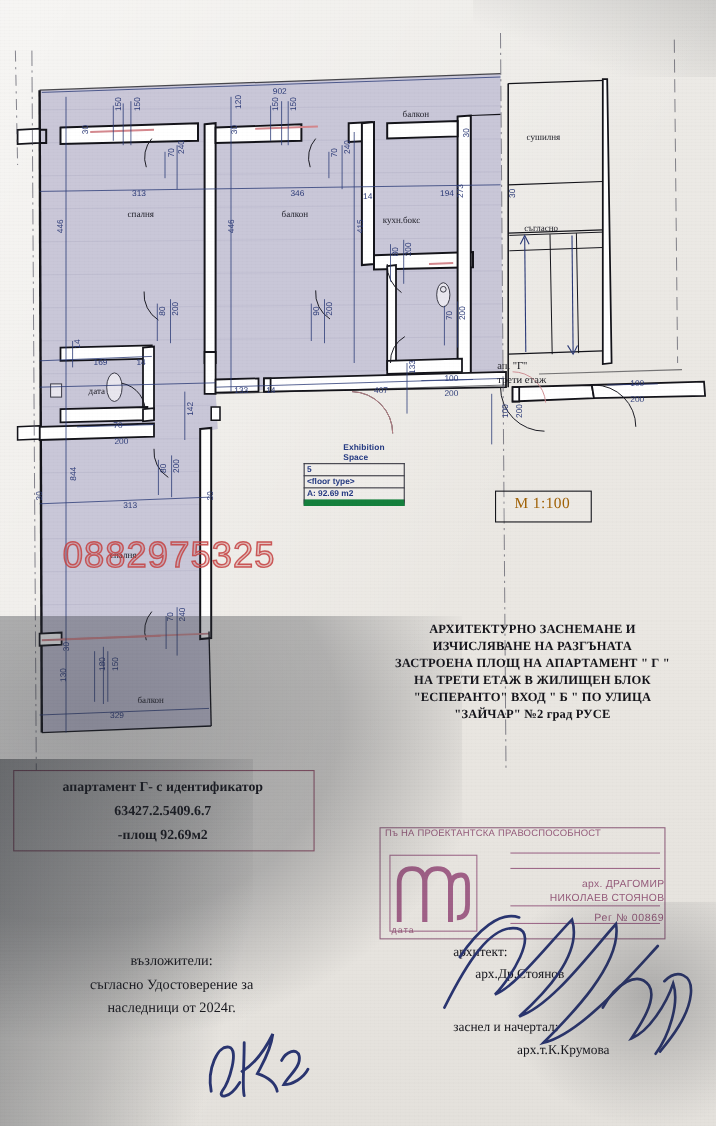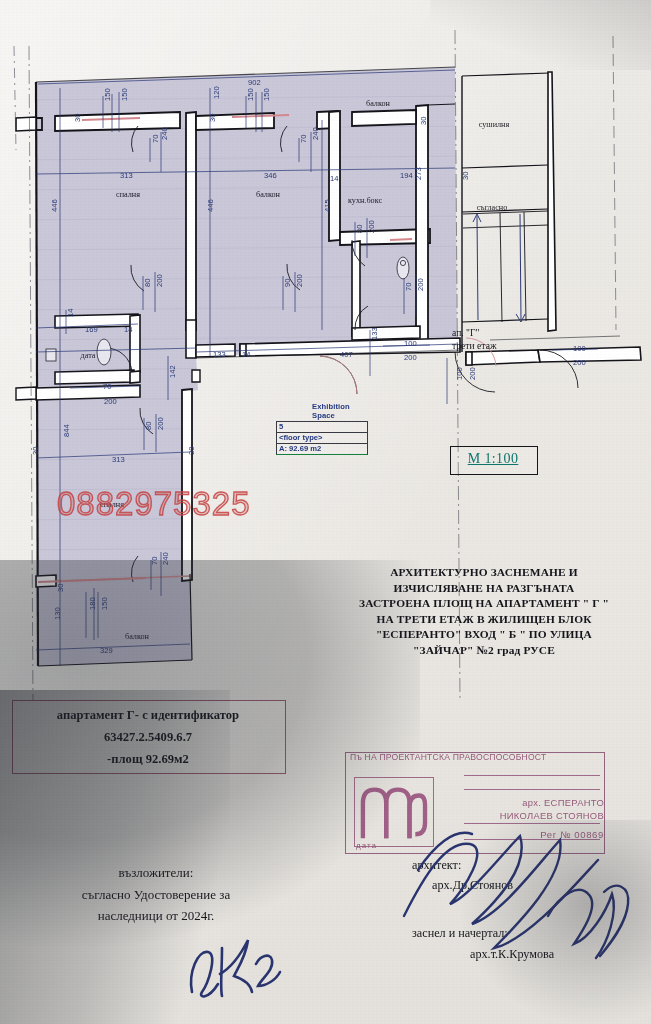--- a/index.html
+++ b/index.html
@@ -49,30 +49,30 @@
 
   #architect-lbl{left:412px;top:858px;font-size:12.2px;color:#17171d;}
   #architect-name{left:432px;top:878px;font-size:12.2px;color:#17171d;}
   #drafted-lbl{left:412px;top:926px;font-size:12.2px;color:#17171d;}
   #drafted-name{left:470px;top:947px;font-size:12.2px;color:#17171d;}
 
   
   #scale-box{position:absolute;left:450px;top:446px;width:86px;height:27px;
     border:1.9px solid #16161c;background:rgba(255,255,255,.10);}
   #scale-text{position:absolute;left:450px;top:451px;width:86px;text-align:center;
-    font-size:14px;color:#0f766e;letter-spacing:.4px;text-decoration:underline;}
+    font-size:14px;color:#a16207;letter-spacing:.4px;}
 
   
   #exh-wrap{position:absolute;left:276px;top:402px;width:92px;}
   #exh-title{font-family:"Liberation Sans",sans-serif;font-size:7.6px;font-weight:bold;
     color:#253a82;letter-spacing:.1px;margin-bottom:1px;margin-left:36px;}
   .exh-row{font-family:"Liberation Sans",sans-serif;font-size:7.6px;font-weight:bold;
     color:#253a82;border:1px solid #3a3a44;border-bottom:none;padding:0 2px;height:10px;line-height:10px;
     background:rgba(255,255,255,.12);}
-  .exh-row:last-child{border-bottom:1px solid #15803d;}
+  .exh-row:last-child{border-bottom:6px solid #15803d;}
 
   
   #apt-lbl{left:452px;top:327px;font-size:9.6px;line-height:12.5px;color:#16161c;}
 
   
   #watermark{position:absolute;left:57px;top:485px;
     font-family:"Liberation Sans",sans-serif;font-size:33px;font-weight:normal;
     letter-spacing:1px;color:rgba(196,60,60,0);
     -webkit-text-stroke:1.3px rgba(198,66,66,.86);
     text-shadow:0 0 1px rgba(198,66,66,.25);}
@@ -425,21 +425,21 @@
     <div class="rule" style="top:86px"></div>
     <div class="logo">
       <svg viewBox="0 0 78 68" width="76" height="66">
         <g stroke="#9a5580" stroke-width="4.5" fill="none">
           <path d="M8,62 L8,26 Q8,12 20,12 Q32,12 32,26 L32,62"></path>
           <path d="M32,62 L32,26 Q32,12 44,12 Q56,12 56,26 L56,62"></path>
           <path d="M56,62 L56,30 Q56,18 66,18 Q72,18 72,28 L72,46 Q72,58 62,58"></path>
         </g>
       </svg>
     </div>
-    <div class="nm1">арх. ЕСПЕРАНТО</div>
+    <div class="nm1">арх. ДРАГОМИР</div>
     <div class="nm2">НИКОЛАЕВ СТОЯНОВ</div>
     <div class="reg">Рег № 00869</div>
     <div class="date">дата</div>
   </div>
 
   <svg class="sig" style="left:178px;top:930px" width="130" height="80" viewBox="0 0 130 80">
     <g stroke="#2a3570" stroke-width="2.6" fill="none" stroke-linecap="round">
       <path d="M14,62 C10,42 20,20 30,22 C40,24 30,54 24,62 C20,68 30,70 40,54"></path>
       <path d="M44,18 C44,40 42,58 44,66"></path>
       <path d="M42,44 C56,36 66,18 70,10 C68,26 60,38 56,46 C62,48 72,52 74,62"></path>

